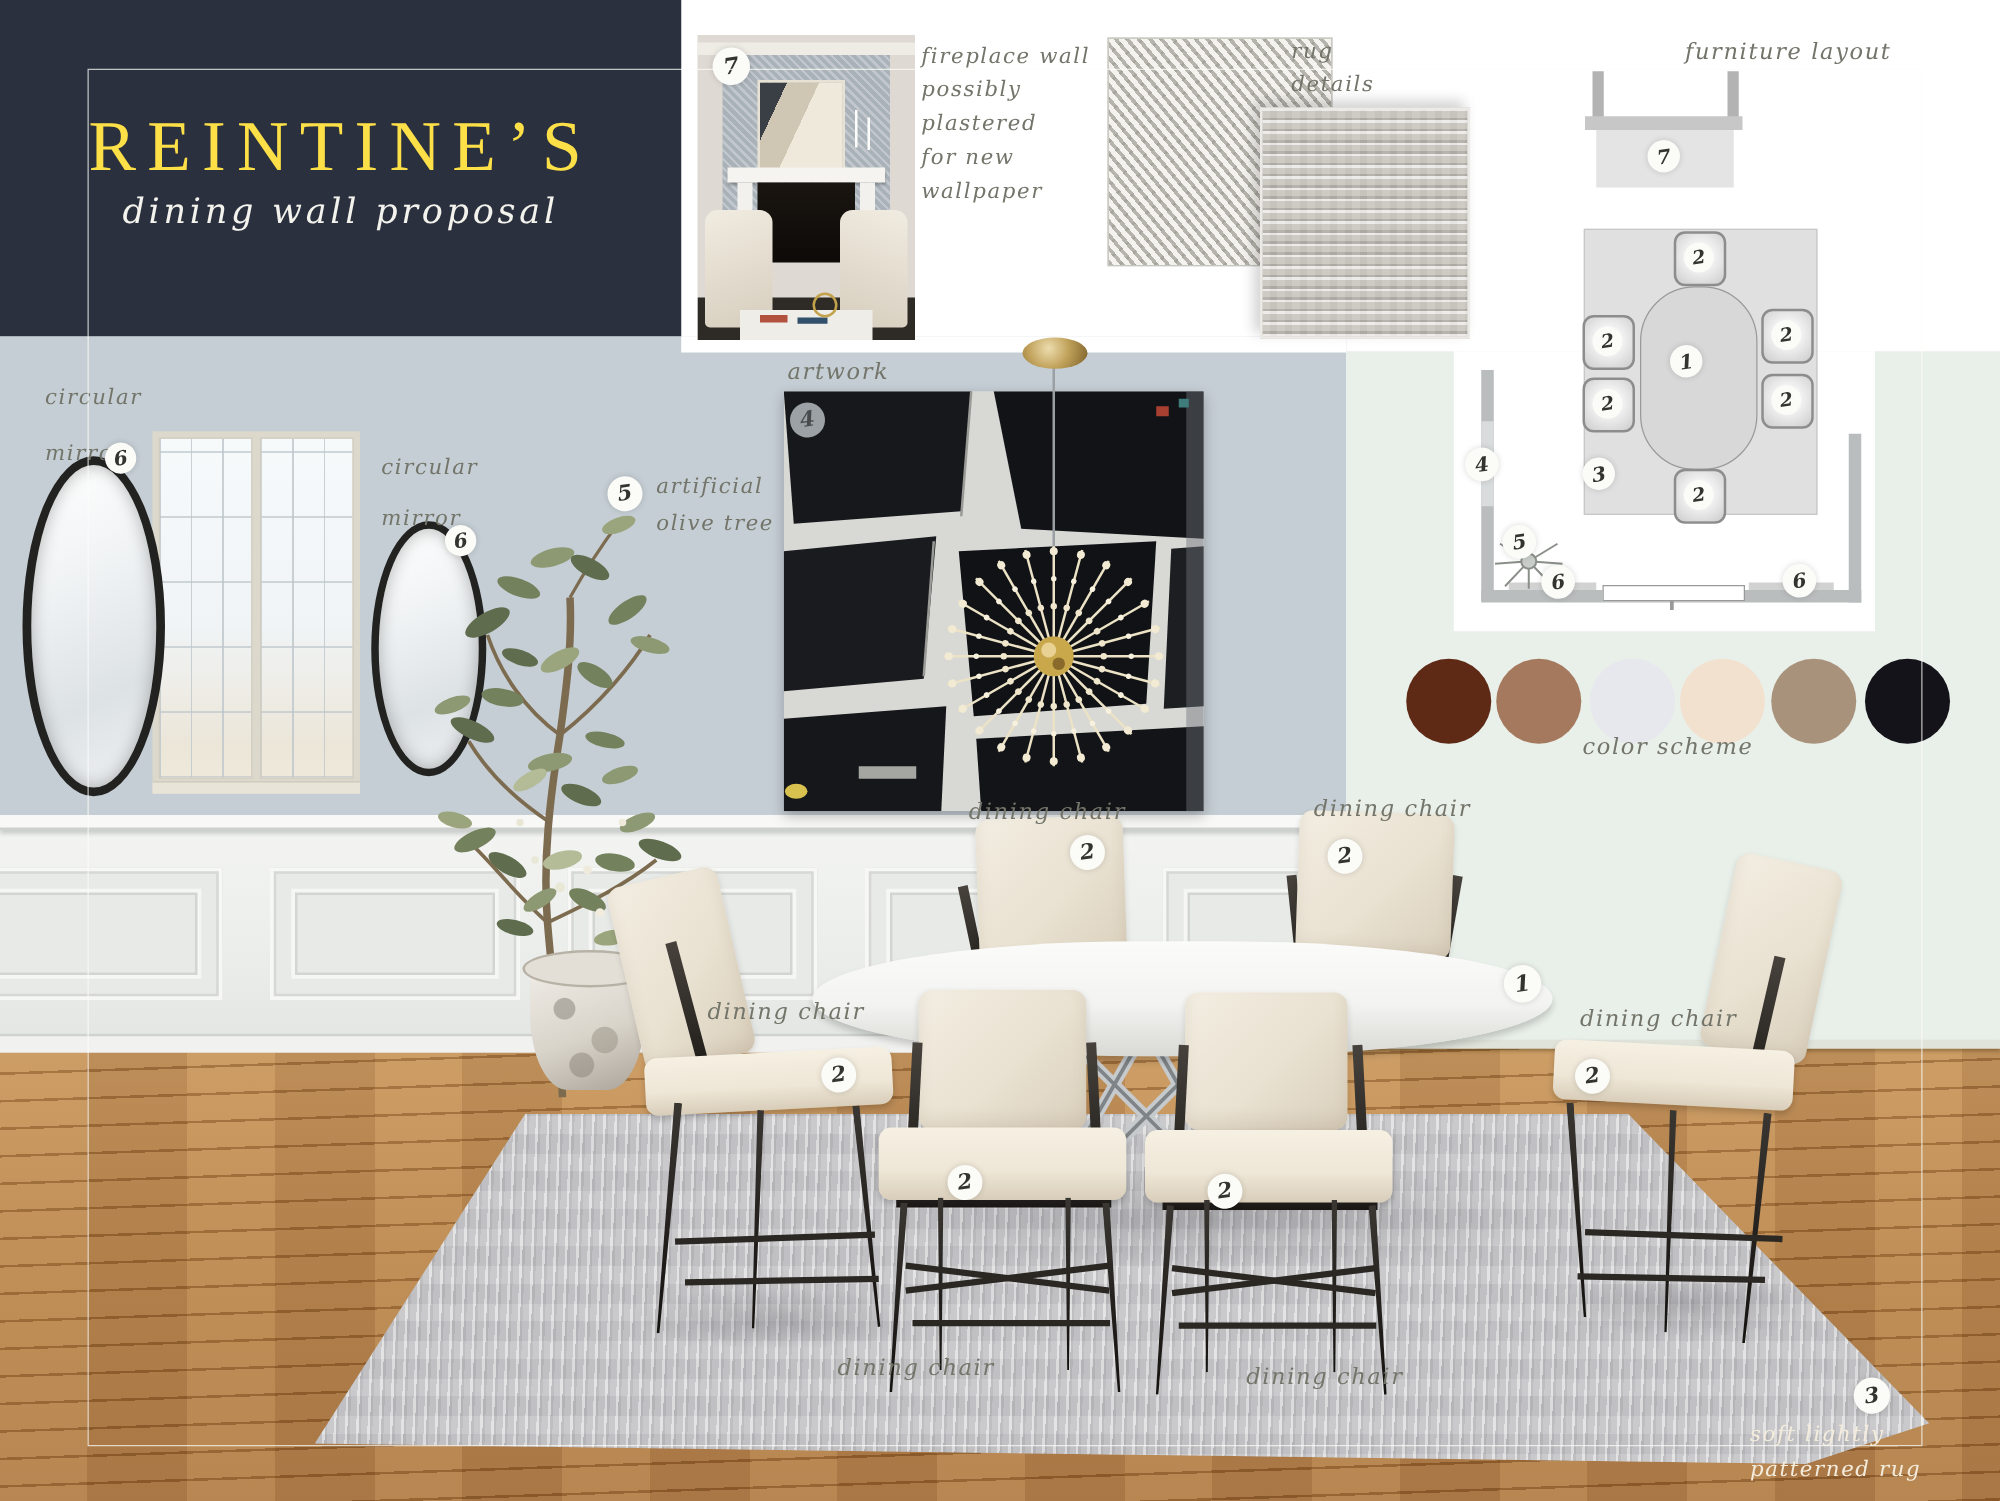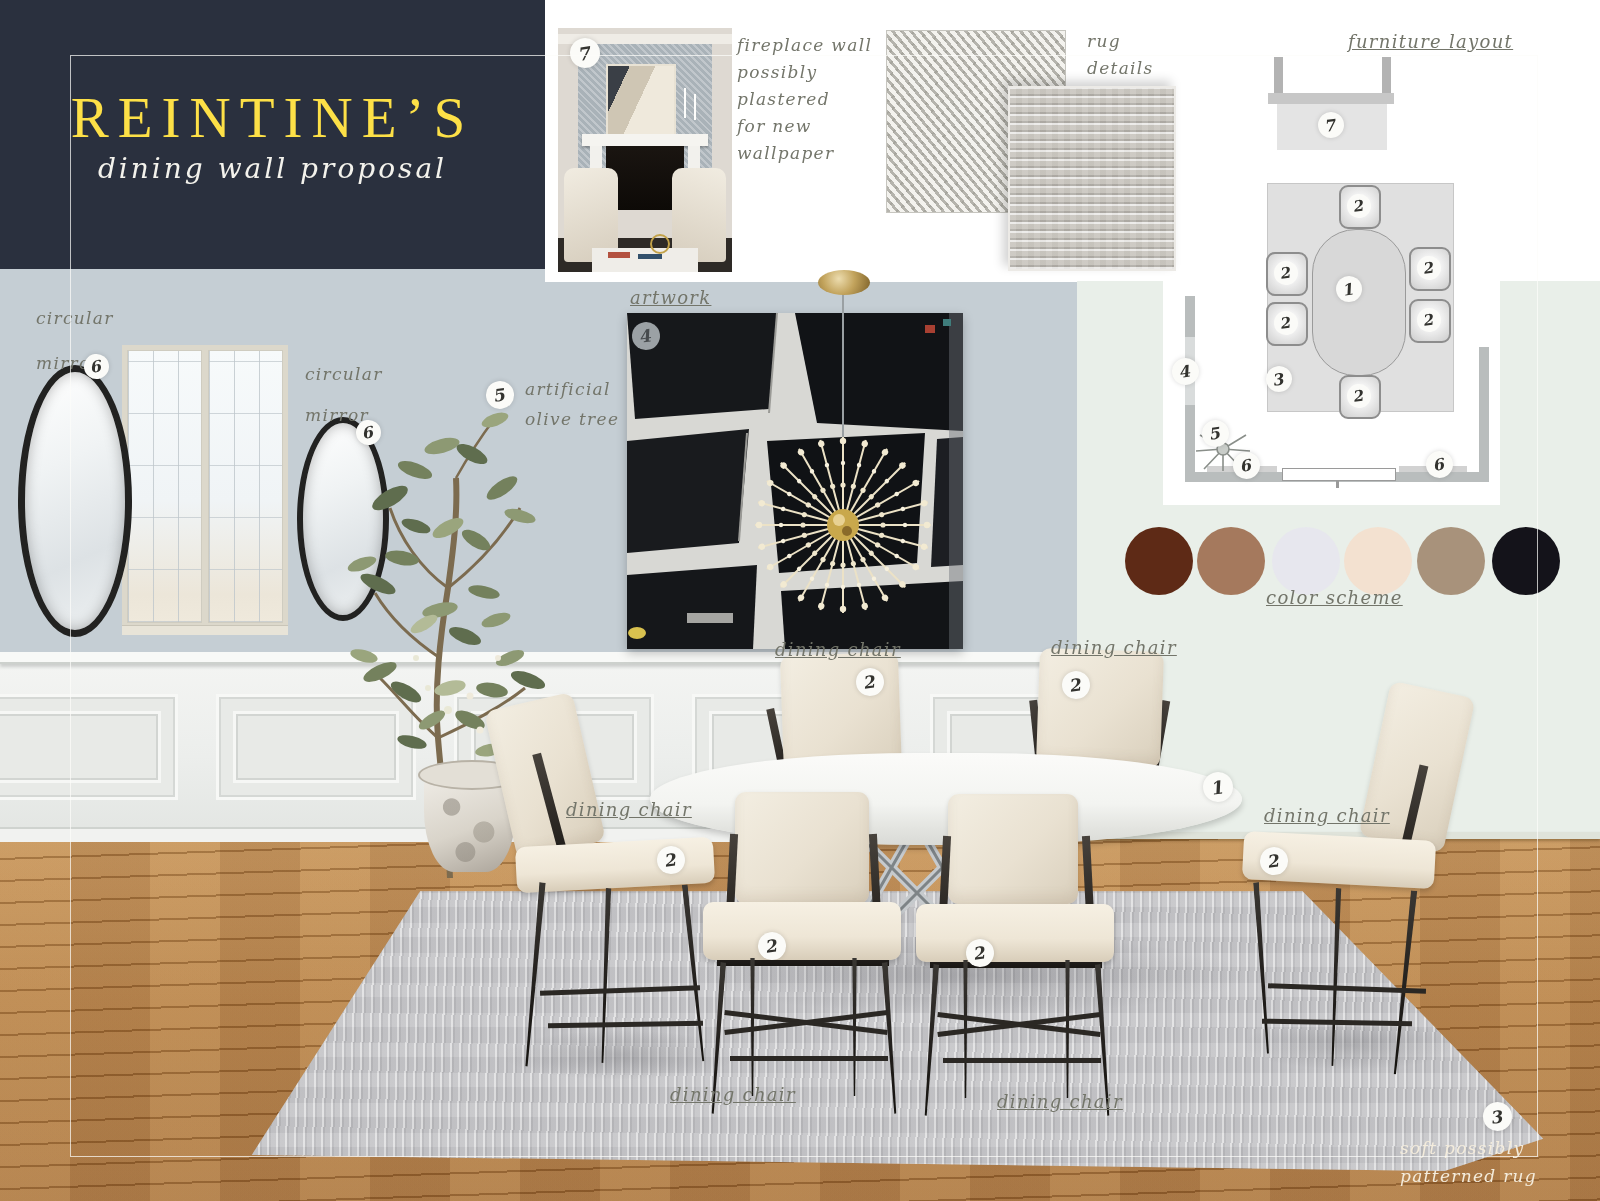--- a/index.html
+++ b/index.html
@@ -35,21 +35,21 @@
   
   .frame-line{left:70px;top:55px;width:1466px;height:1100px;border:1px solid rgba(252,252,250,.72);pointer-events:none;z-index:60;}
   
   .title-box{left:0;top:0;width:545px;height:269px;display:flex;flex-direction:column;
     align-items:center;justify-content:center;z-index:5;}
   .brand{font-family:"Liberation Serif",serif;font-size:57px;letter-spacing:9px;color:#fde047;font-weight:400;}
   .brand-sub{font-family:"DejaVu Serif",serif;font-style:italic;font-size:28px;letter-spacing:3px;color:#f3f2ec;margin-top:2px;}
   
   .note{position:absolute;font-family:"DejaVu Serif",serif;font-style:italic;color:#73756a;
     font-size:17px;letter-spacing:1.3px;line-height:27px;z-index:55;white-space:nowrap;}
-  .note.big{font-size:18px;text-decoration:underline;}
+  .note.big{font-size:18px;}
   .note.cream{color:#f4ecdc;}
   
   .badge{position:absolute;background:#fbfbf8;border-radius:50%;display:flex;align-items:center;
     justify-content:center;font-family:"DejaVu Serif",serif;font-style:italic;font-weight:bold;
     color:#33332f;box-shadow:0 0 5px rgba(0,0,0,.15);transform:rotate(-8deg);z-index:56;}
   .badge.gray{background:#9ba1a5;color:#474b4e;box-shadow:none;}
   
   .photo{left:558px;top:28px;width:174px;height:244px;background:#ded9d2;overflow:hidden;z-index:6;}
   .swatch-rug{z-index:6;}
   .palette-swatch{position:absolute;width:68px;height:68px;border-radius:50%;z-index:6;}
@@ -163,21 +163,21 @@
     <div>for new</div>
     <div>wallpaper</div>
   </div>
 
   <div class="abs swatch-rug" style="left:886px;top:30px;width:178px;height:181px;border:1px solid #c6c5bf;
        background:repeating-linear-gradient(50deg, rgba(128,126,116,.38) 0 3px, rgba(246,245,241,.92) 3px 7px),
                   repeating-linear-gradient(-40deg, rgba(120,118,108,.25) 0 2px, transparent 2px 9px),#d6d5d0"></div>
   <div class="abs swatch-rug" style="left:1008px;top:86px;width:164px;height:181px;border:2px solid #eceae6;box-shadow:-5px -5px 10px rgba(0,0,0,.18);
        background:repeating-linear-gradient(0deg, rgba(255,255,255,.6) 0 2px, rgba(118,114,106,.30) 2px 4px, rgba(202,198,190,.5) 4px 9px),
                   repeating-linear-gradient(90deg, rgba(255,255,255,.12) 0 6px, rgba(120,116,108,.10) 6px 12px),#ccc9c4"></div>
-  <div class="note" style="left:1087px;top:28px">
+  <div class="note" style="left:1033px;top:28px">
     <div>rug</div>
     <div>details</div>
   </div>
 
   <div class="note big" style="left:1348px;top:28px">furniture layout</div>
 
   <div class="abs" style="left:1274px;top:57px;width:9px;height:40px;background:#b3b3b3;z-index:8"></div>
   <div class="abs" style="left:1382px;top:57px;width:9px;height:40px;background:#b3b3b3;z-index:8"></div>
   <div class="abs" style="left:1268px;top:93px;width:126px;height:11px;background:#c7c7c7;z-index:8"></div>
   <div class="abs" style="left:1277px;top:104px;width:110px;height:46px;background:#e4e4e4;z-index:8"></div>
@@ -452,18 +452,18 @@
   <div class="badge" style="left:1483px;top:1102px;width:29px;height:29px;font-size:17px">3</div>
 
   <div class="note big" style="left:775px;top:636px">dining chair</div>
   <div class="note big" style="left:1051px;top:634px">dining chair</div>
   <div class="note big" style="left:566px;top:796px">dining chair</div>
   <div class="note big" style="left:1264px;top:802px">dining chair</div>
   <div class="note big" style="left:670px;top:1081px">dining chair</div>
   <div class="note big" style="left:997px;top:1088px">dining chair</div>
 
   <div class="note cream" style="left:1400px;top:1134px;line-height:28px">
-    <div>soft possibly</div>
+    <div>soft lightly</div>
     <div>patterned rug</div>
   </div>
 
   <div class="abs frame-line"></div>
 </div>
 
 </body></html>

